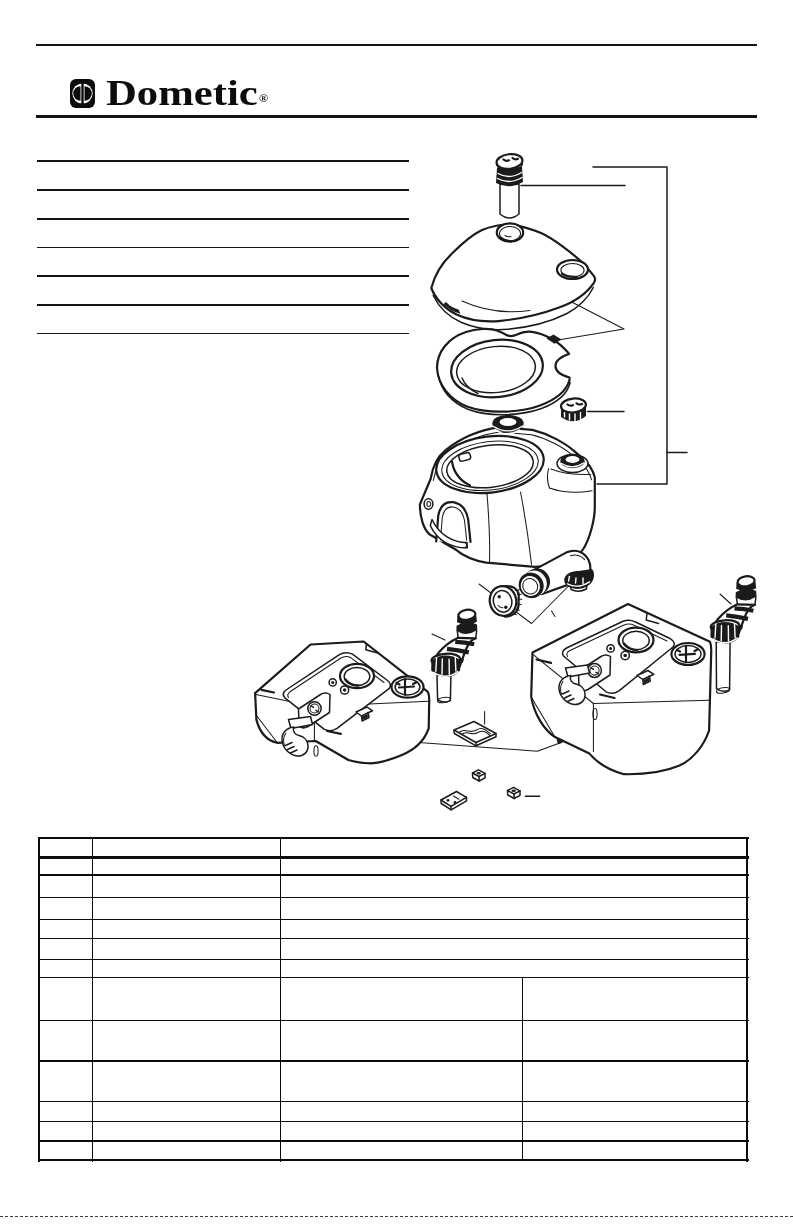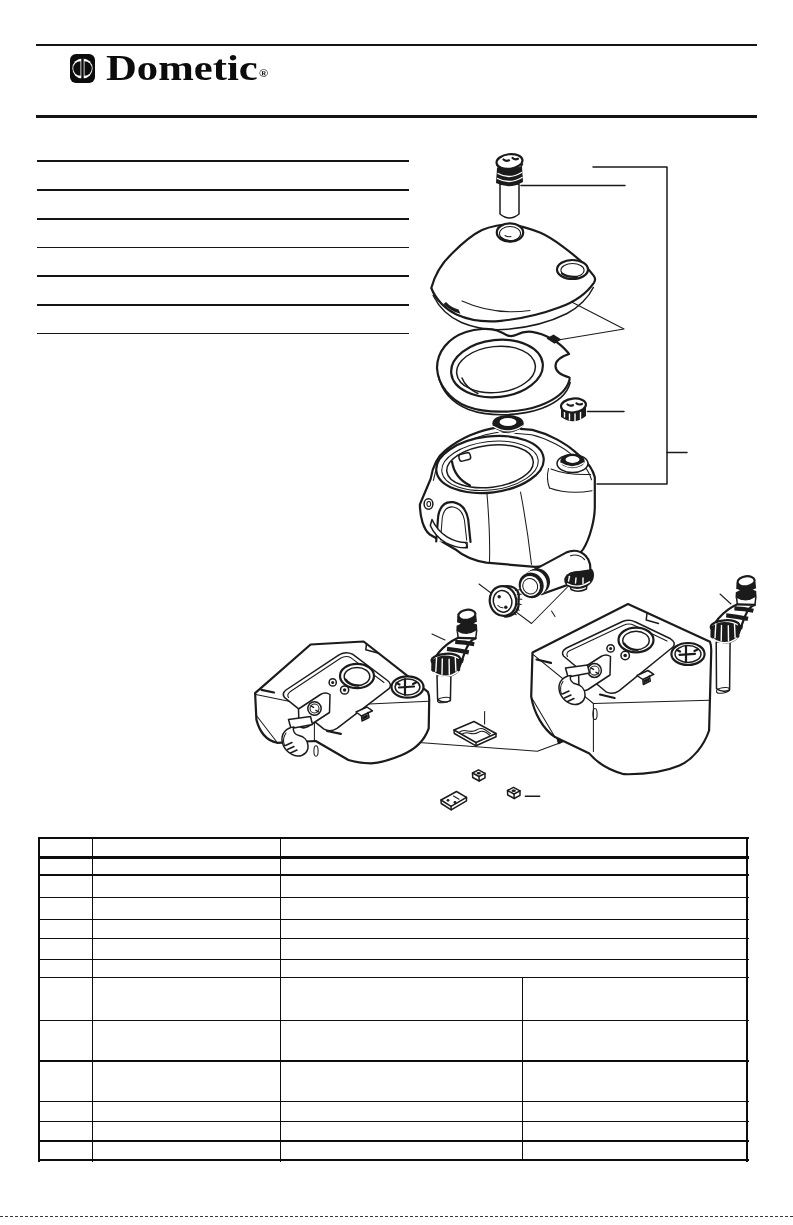--- a/index.html
+++ b/index.html
@@ -1,21 +1,21 @@
 <!DOCTYPE html>
 <html><head>
 <meta charset="utf-8">
 <style>
   html,body{margin:0;padding:0;background:#ffffff;}
   .page{position:relative;width:793px;height:1225px;background:#ffffff;overflow:hidden;
         font-family:"Liberation Serif", serif;}
   .rule{position:absolute;background:#141414;}
   .hdr-rule-top{left:36px;top:44px;width:721px;height:2.2px;}
   .hdr-rule-bot{left:36px;top:115px;width:721px;height:2.6px;}
-  .logo{position:absolute;left:70px;top:51px;height:34px;display:flex;align-items:center;}
+  .logo{position:absolute;left:70px;top:76px;height:34px;display:flex;align-items:center;}
   .logo-icon{width:25px;height:29px;display:block;}
   .brand{font-family:"Liberation Serif", serif;font-weight:bold;color:#0c0c0c;
          font-size:35px;line-height:1;letter-spacing:0px;margin-left:11px;
          transform:scaleX(1.22);transform-origin:left center;white-space:nowrap;}
   .regmark{font-size:10px;vertical-align:baseline;position:relative;top:-3px;left:1px;}
   .note-line{position:absolute;background:#141414;height:1.8px;}
   .diagram-svg{position:absolute;left:0;top:0;width:793px;height:1225px;}
   .tbl-line{position:absolute;background:#0d0d0d;}
   .footer-dash{position:absolute;left:0;top:1216px;width:793px;height:0;
                border-top:1.6px dashed #3a3a3a;}

